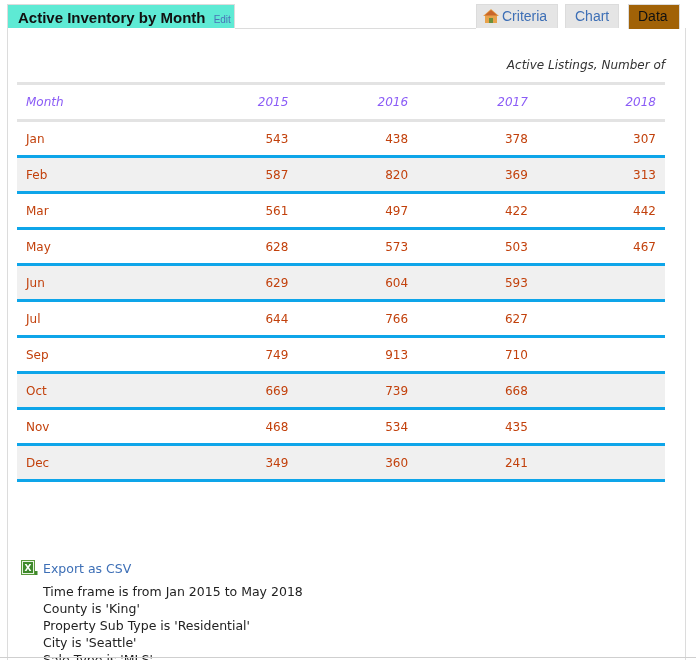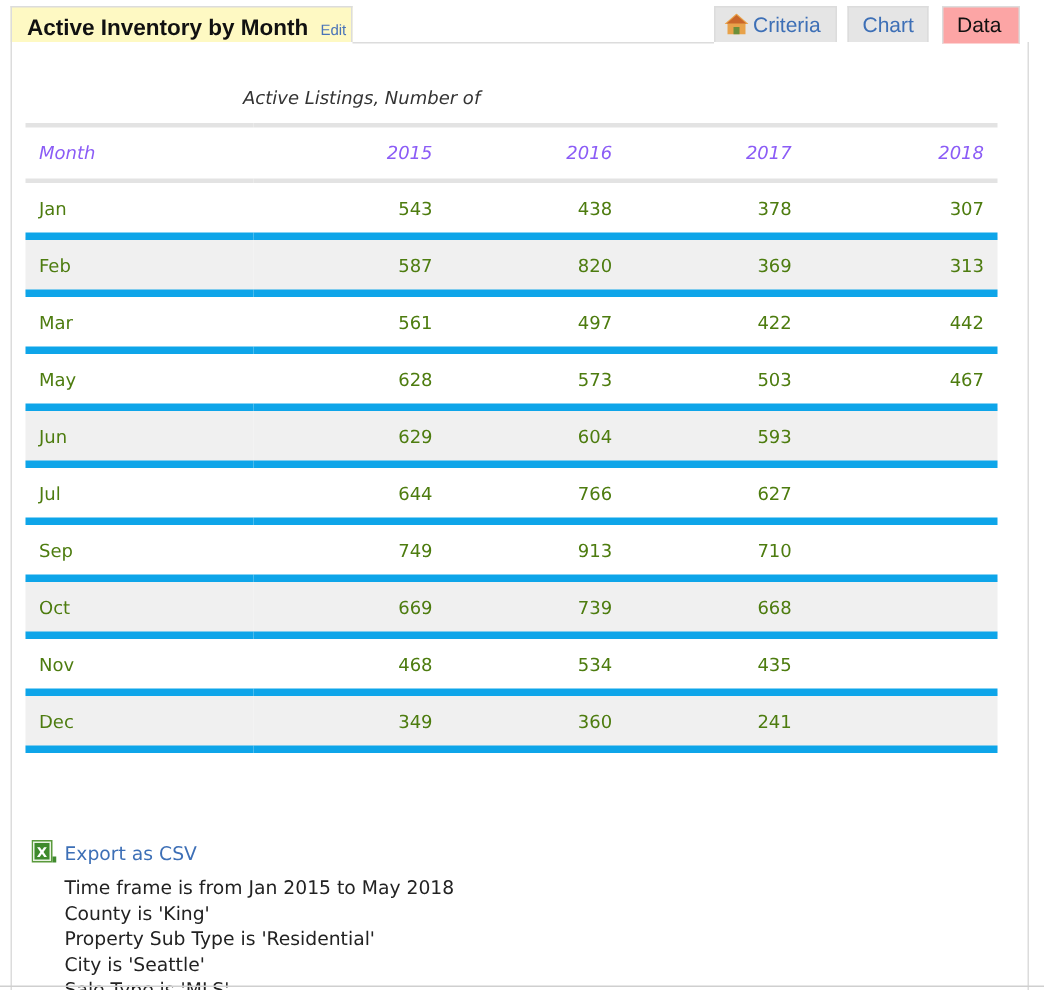--- a/index.html
+++ b/index.html
@@ -1,36 +1,36 @@
 <!DOCTYPE html>
 <html><head>
 <meta charset="utf-8">
 <style>
   html, body { margin: 0; padding: 0; background: #ffffff; }
   body { width: 696px; height: 660px; position: relative; overflow: hidden; font-family: "DejaVu Sans", sans-serif; color: #333; }
 
   .panel { position: absolute; left: 7px; top: 28px; width: 677px; height: 640px; border: 1px solid #dcdcdc; border-top: none; background: #fff; }
   .panel-topline { position: absolute; top: 28px; left: 235px; width: 241px; height: 0; border-top: 1px solid #dcdcdc; }
 
-  .title-tab { position: absolute; left: 7px; top: 4px; height: 24px; width: 228px; border: 1px solid #dcdcdc; border-bottom: none; background: #fef9c3; box-sizing: border-box; padding: 3px 0 0 10px; }
+  .title-tab { position: absolute; left: 7px; top: 4px; height: 24px; width: 228px; border: 1px solid #dcdcdc; border-bottom: none; background: #5eead4; box-sizing: border-box; padding: 3px 0 0 10px; }
   .title { font-family: "Liberation Sans", sans-serif; font-weight: bold; font-size: 15px; color: #111; }
   .edit { font-family: "Liberation Sans", sans-serif; font-size: 10px; color: #4a74b8; margin-left: 3px; cursor: pointer; }
 
   .tab { position: absolute; top: 4px; height: 24px; box-sizing: border-box; border: 1px solid #dcdcdc; border-bottom: none; font-family: "Liberation Sans", sans-serif; font-size: 14px; padding: 3px 9px 0 9px; background: #e5e5e5; color: #3d6fb6; cursor: pointer; }
   .tab.criteria { left: 476px; width: 82px; padding-left: 6px; }
   .tab.chart { left: 565px; width: 54px; }
-  .tab.data { left: 628px; width: 52px; background: #fca5a5; color: #111; height: 25px; }
+  .tab.data { left: 628px; width: 52px; background: #a16207; color: #111; height: 25px; }
   .house { display: inline-block; vertical-align: -2px; margin-right: 3px; }
 
   .table-wrap { position: absolute; left: 17px; top: 48px; width: 648px; }
-  .group-header { height: 34px; text-align: left; font-style: italic; font-size: 12px; color: #333; padding-left: 145px; line-height: 34px; box-sizing: border-box; }
+  .group-header { height: 34px; text-align: right; font-style: italic; font-size: 12px; color: #333; padding-left: 145px; line-height: 34px; box-sizing: border-box; }
   table { border-collapse: collapse; width: 648px; font-size: 12px; }
   thead tr { border-top: 3px solid #e3e3e3; border-bottom: 3px solid #e3e3e3; }
   th { font-weight: normal; font-style: italic; height: 34px; padding: 0; color: #8b5cf6; }
-  td { height: 33px; padding: 0; border-bottom: 5px solid #0ea5e9; color: #4d7c0f; margin-top: 20px; }
+  td { height: 33px; padding: 0; border-bottom: 3px solid #0ea5e9; color: #c2410c; margin-top: 20px; }
   tbody tr.even td { background: #f0f0f0; }
   .c-month { text-align: left; padding-left: 9px; width: 150px; }
   .c-y { text-align: right; width: 126px; }
   th.c-y, td.c-y { }
 
   .export { position: absolute; left: 21px; top: 560px; font-size: 12.5px; color: #3d6fb6; cursor: pointer; display: flex; align-items: center; }
   .xls { width: 17px; height: 16px; margin-right: 5px; }
   .criteria-list { position: absolute; left: 43px; top: 583px; font-size: 12.5px; color: #222; line-height: 17px; }
   .bottom-rule { position: absolute; left: 0; top: 657px; width: 696px; border-top: 1px solid #cfcfcf; }
 </style>

